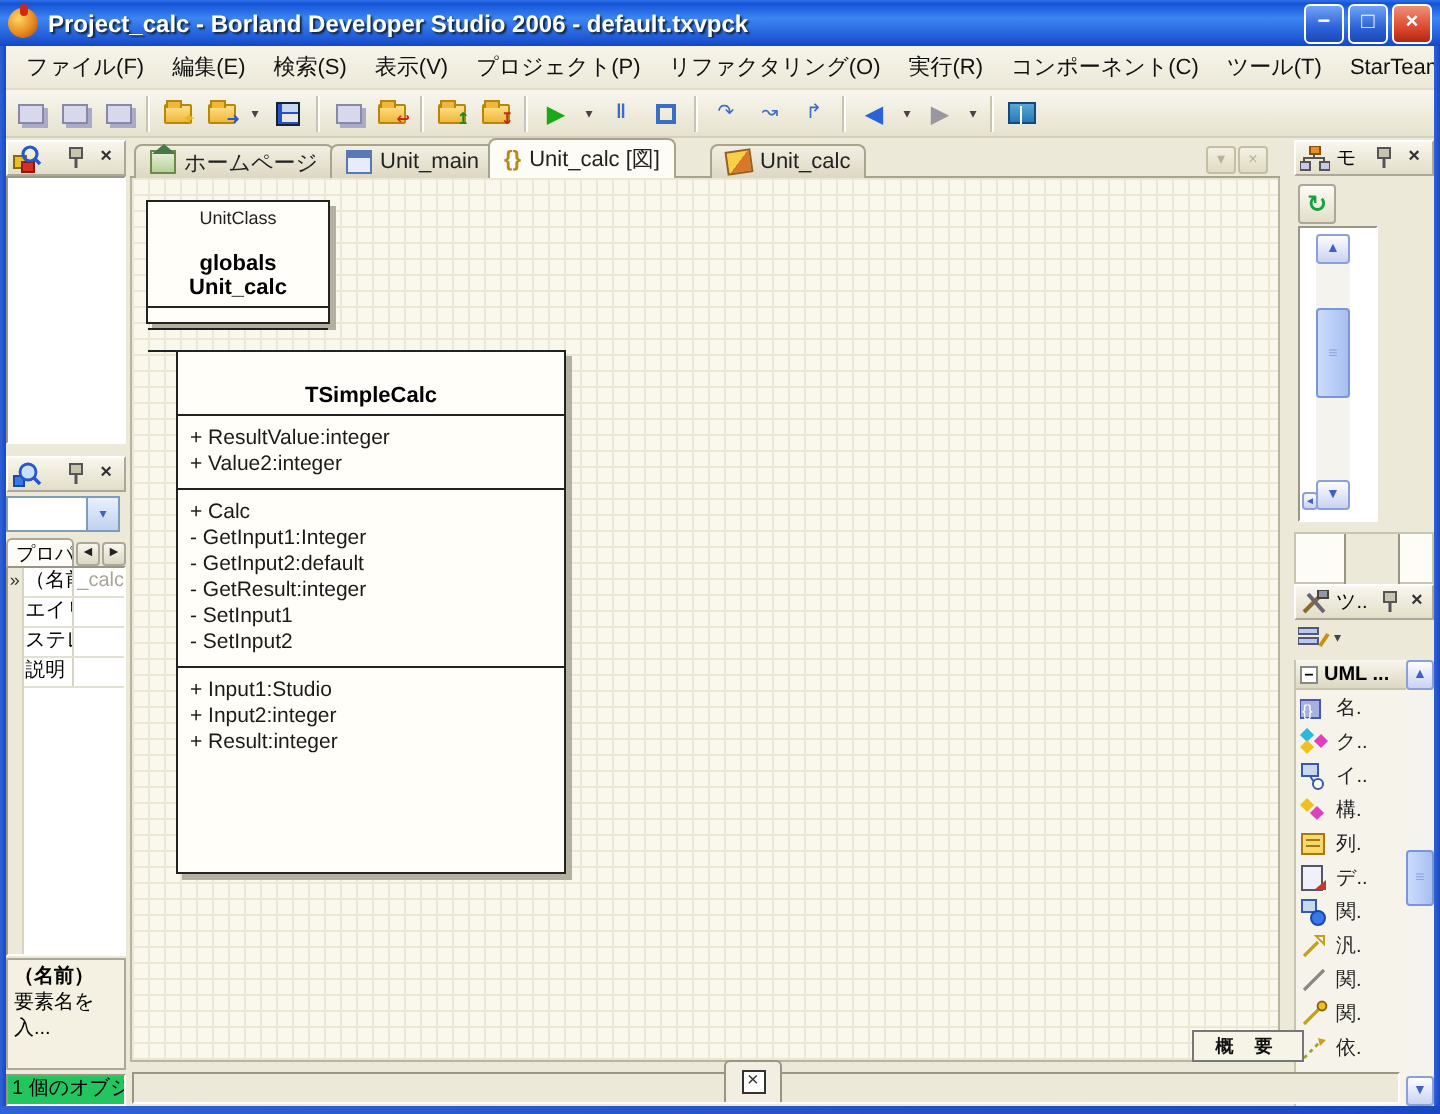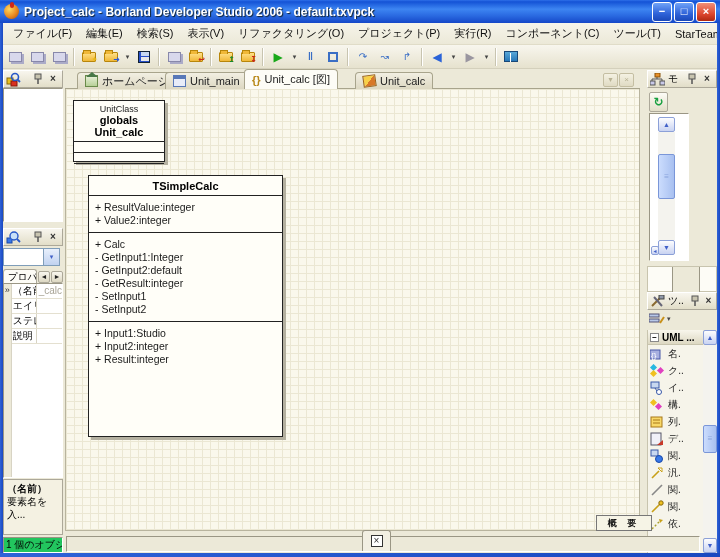--- a/index.html
+++ b/index.html
@@ -64,21 +64,21 @@
   .ico-braces{color:#B88818;font-weight:bold;font-size:11px;line-height:12px;}
   .ico-pkgtab{background:linear-gradient(135deg,#F8D048 50%,#D87828 50%);border:1px solid #986018;transform:rotate(-8deg);}
   .tab-aux{position:absolute;top:4px;width:15px;height:14px;border:1px solid #C4BEA2;border-radius:2px;
     background:linear-gradient(180deg,#F4F1E2,#E0DBC4);color:#B8B294;font-size:8px;line-height:12px;text-align:center;}
 
   
   #canvas{left:65px;top:89px;width:575px;height:442px;background:#FAF8EC;border:1px solid #B8B49E;border-top:none;
     background-image:linear-gradient(to right,#EBE7D3 1px,transparent 1px),linear-gradient(to bottom,#EBE7D3 1px,transparent 1px);
     background-size:8px 8px;z-index:5;}
   .uml-box{position:absolute;background:#FFFEF8;border:1px solid #222;box-shadow:3px 3px 0 #B4B0A0;}
-  .uml-title{font-weight:bold;font-size:11px;text-align:center;padding:4px 2px 3px;}
+  .uml-title{font-weight:bold;font-size:11px;text-align:center;padding:4px 2px 3px;margin-top:12px;}
   .uml-stereo{font-size:9px;text-align:center;padding-top:3px;color:#222;}
   .uml-sep{border-top:1px solid #222;height:0;}
   .uml-row{font-size:10.5px;line-height:13px;padding:0 6px;white-space:nowrap;color:#1a1a1a;}
   .pad-v{height:5px;}
   #overview-btn{left:530px;top:426px;width:56px;height:16px;border:1px solid #777;background:#F6F4E6;
     font-size:9px;font-weight:bold;text-align:center;line-height:14px;letter-spacing:4px;color:#111;}
 
   
   #bottomstrip{left:66px;top:536px;width:634px;height:16px;background:#ECE9D8;
     border:1px solid;border-color:#9A9684 #FFF #FFF #9A9684;z-index:8;}
@@ -141,22 +141,22 @@
     <span class="capbtn">−</span>
     <span class="capbtn">□</span>
     <span class="capbtn close">×</span>
   </div>
 
   <div id="menubar" class="abs">
     <span class="menu-item">ファイル(F)</span>
     <span class="menu-item">編集(E)</span>
     <span class="menu-item">検索(S)</span>
     <span class="menu-item">表示(V)</span>
+    <span class="menu-item">プロジェクト(P)</span>
     <span class="menu-item">リファクタリング(O)</span>
-    <span class="menu-item">プロジェクト(P)</span>
     <span class="menu-item">実行(R)</span>
     <span class="menu-item">コンポーネント(C)</span>
     <span class="menu-item">ツール(T)</span>
     <span class="menu-item">StarTeam</span>
 
   </div>
 
   <div id="toolbar" class="abs">
     <span class="tbtn">
         <span class="ico-winpair"></span>
@@ -298,21 +298,21 @@
     </div>
   </div>
   <div id="desc-box" class="abs" style="left:3px;top:479px;width:60px;height:56px;">
     <b>（名前）</b>
     <span>要素名を入...</span>
   </div>
   <div class="abs status-box" style="left:3px;top:537px;width:60px;height:16px;">1 個のオブジ</div>
 
   <div id="tabstrip" class="abs">
     <span class="tabline"></span>
-    <span class="dtab" style="left:12px;">
+    <span class="dtab" style="left:2px;">
       <span class="mini-ico ico-home"></span>
       <span>ホームページ</span>
     </span>
     <span class="dtab" style="left:100px;">
       <span class="mini-ico ico-form"></span>
       <span>Unit_main</span>
     </span>
     <span class="dtab active" style="left:179px;">
       <span class="ico-braces">{}</span>
       <span>Unit_calc [図]</span>

